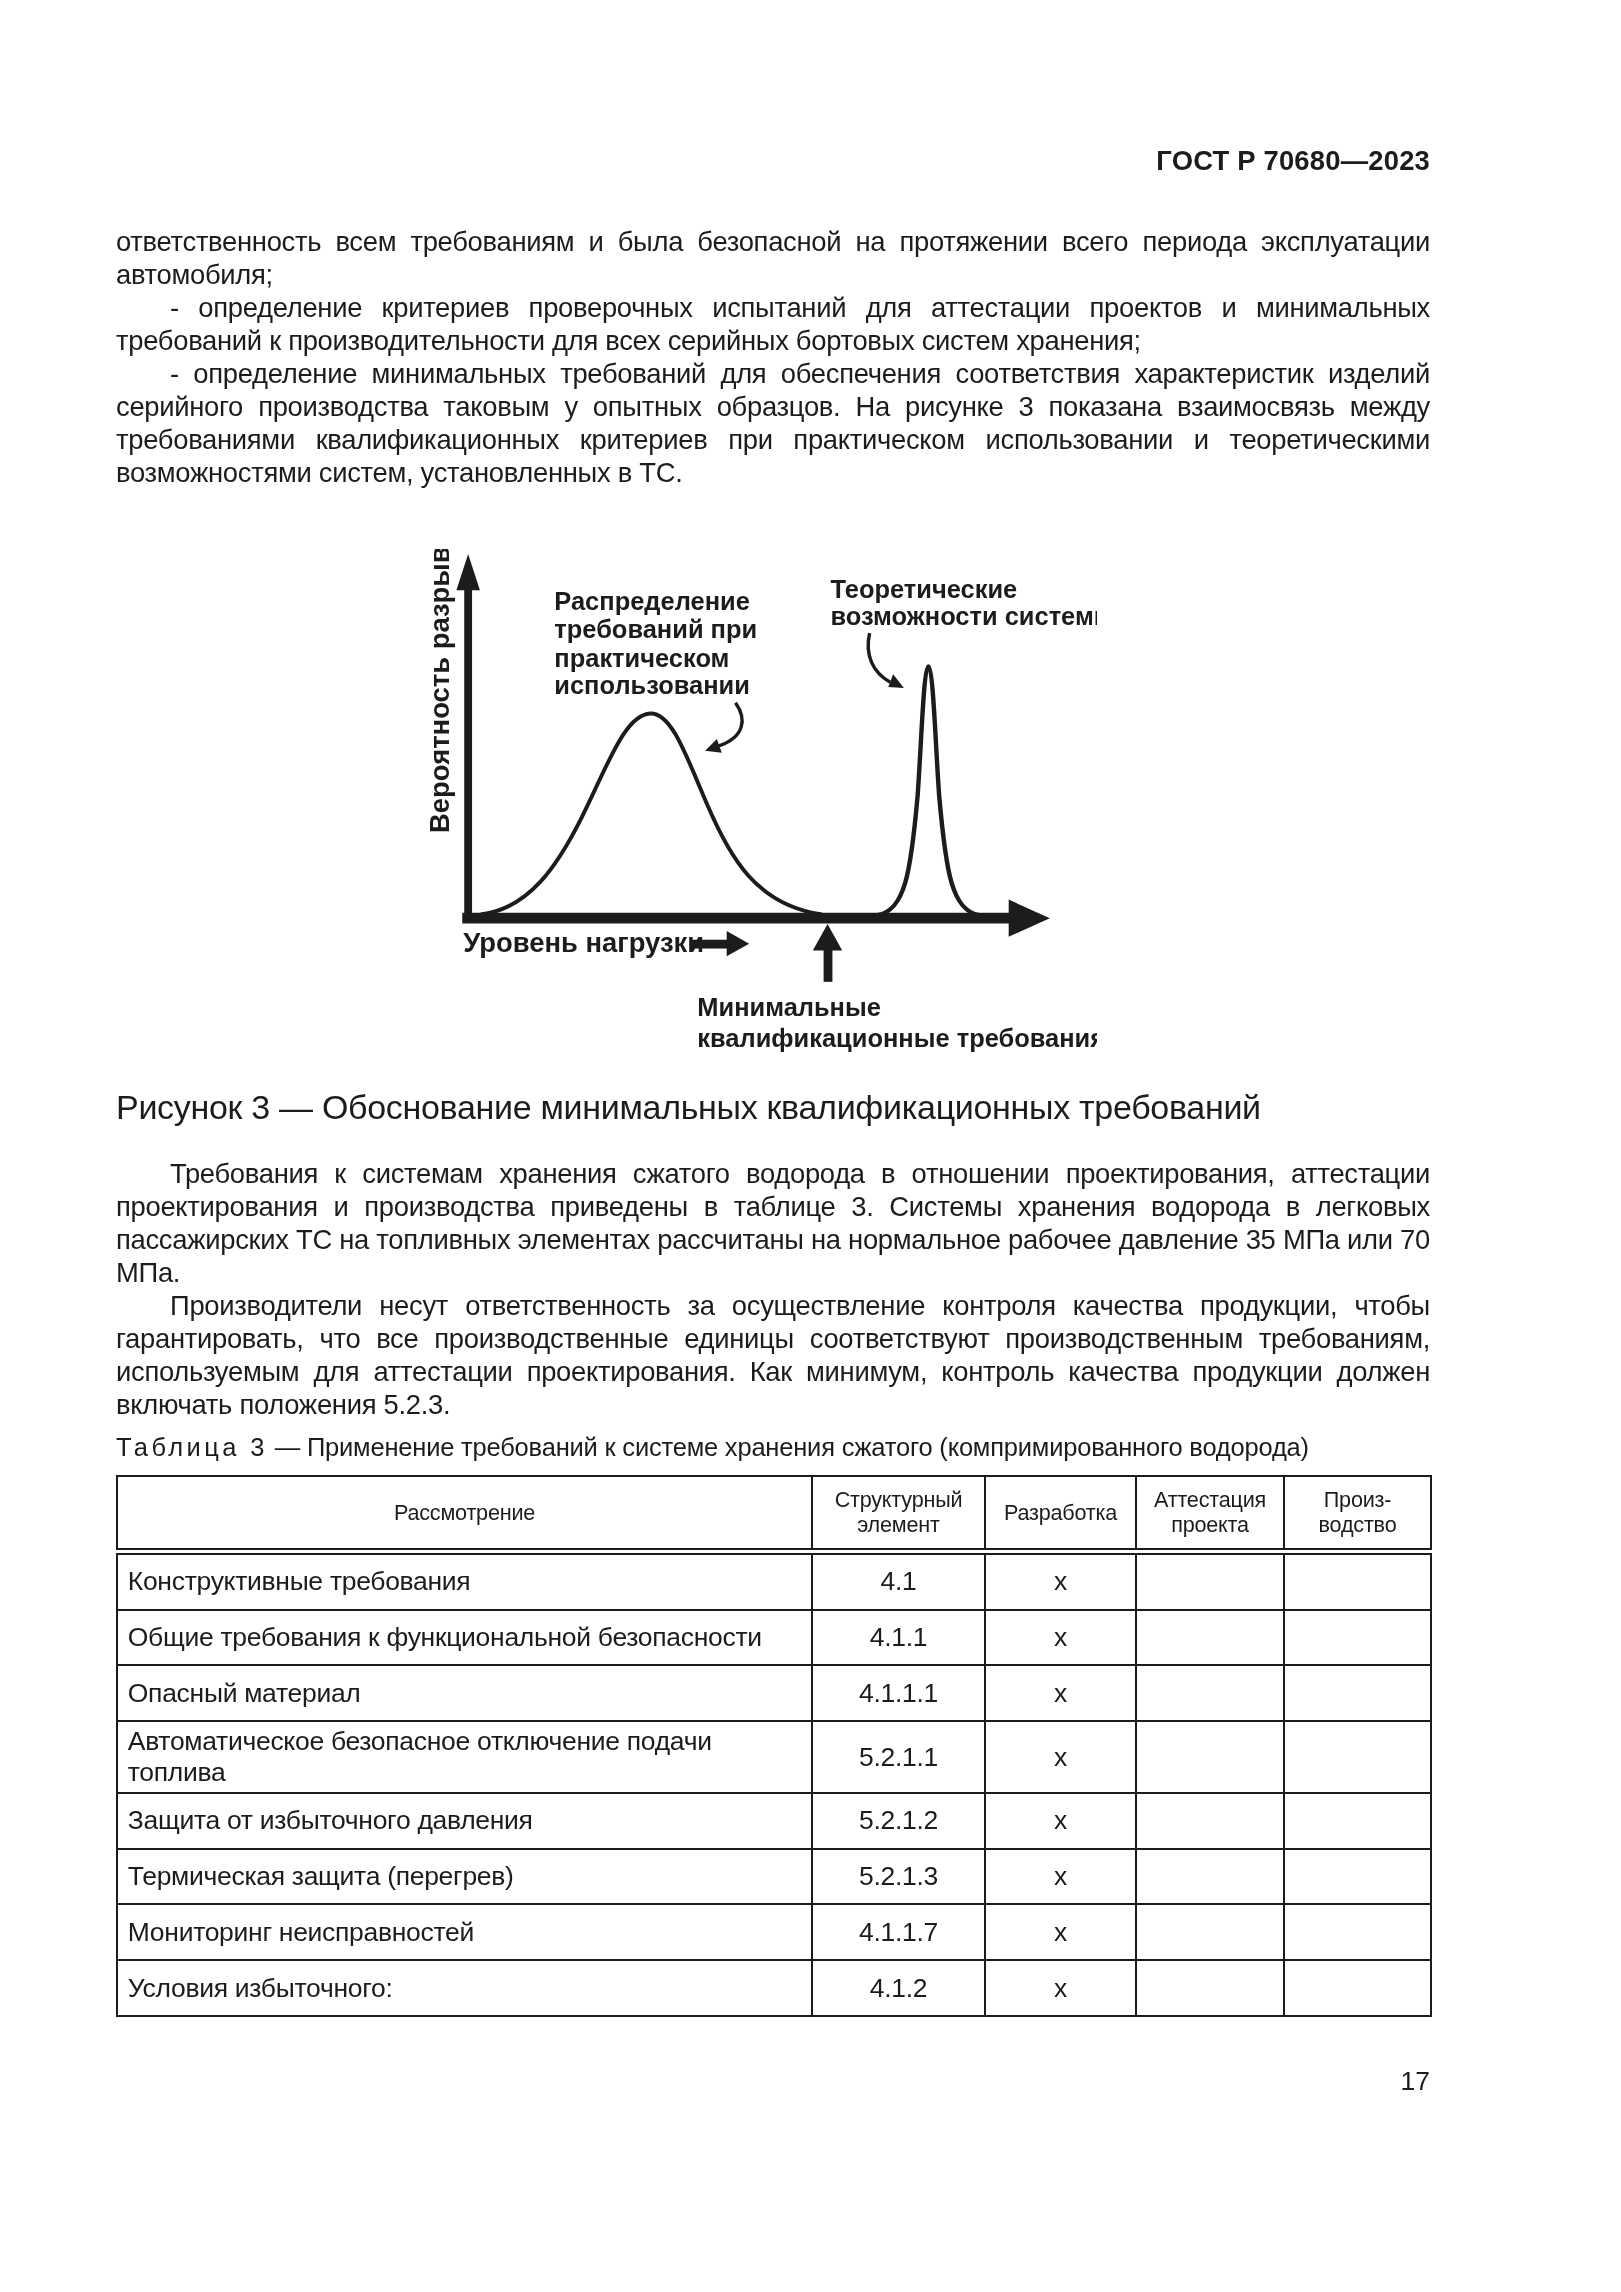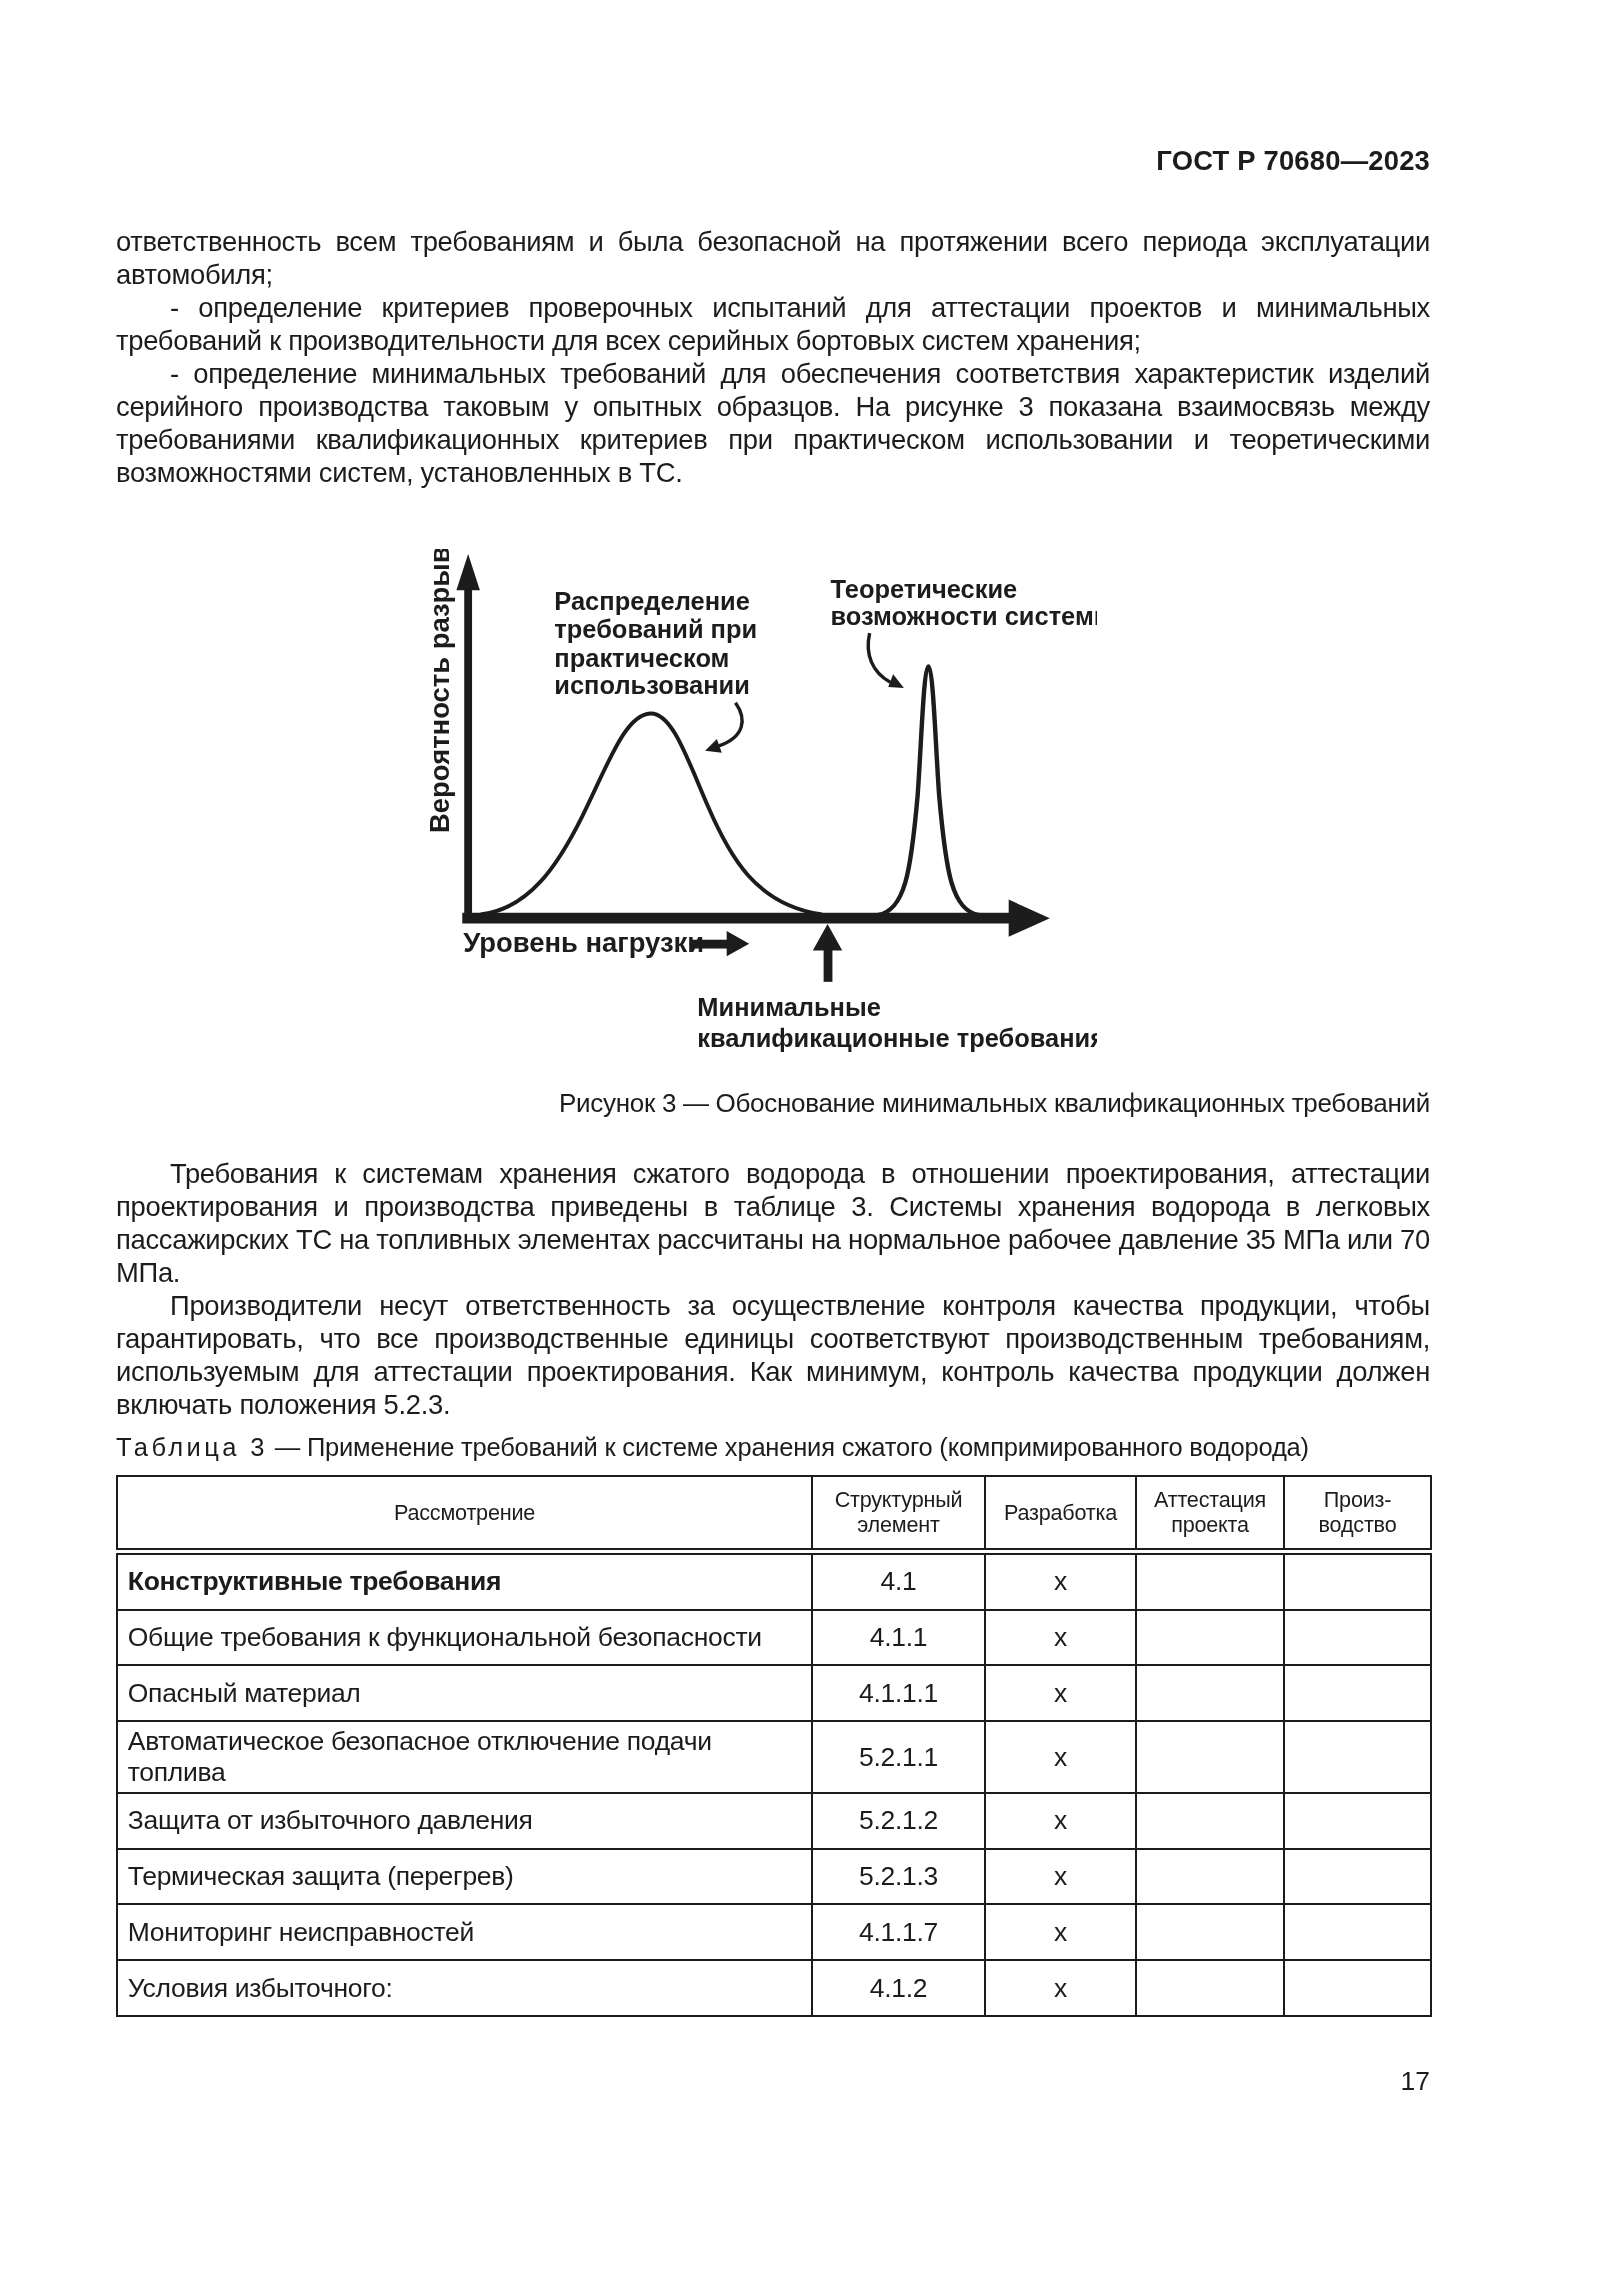--- a/index.html
+++ b/index.html
@@ -23,21 +23,21 @@
     text-align:justify;letter-spacing:-0.3px;
     text-indent:54px;
   }
   .para.no-indent{text-indent:0;}
   .figure-wrap{position:absolute;left:372px;top:549px;width:725px;height:519px;}
   .figure-wrap svg{display:block;}
   .fig-label{font-family:"Liberation Sans",sans-serif;font-weight:700;font-size:26px;fill:#1c1c1c;}
   .fig-axis-label{font-family:"Liberation Sans",sans-serif;font-weight:700;font-size:28px;fill:#1c1c1c;}
   .figure-caption{
     position:absolute;left:116px;top:1088px;width:1314px;
-    text-align:right;font-size:26px;letter-spacing:-0.3px;
+    text-align:left;font-size:34px;letter-spacing:-0.3px;
   }
   .table-label{
     position:absolute;left:116px;top:1433px;width:1314px;
     font-size:25.5px;letter-spacing:-0.2px;
   }
   .table-label .spaced{letter-spacing:3.4px;}
   table.gost{
     position:absolute;left:116px;top:1475px;
     border-collapse:collapse;table-layout:fixed;width:1314px;
     background:#fff;
@@ -52,21 +52,21 @@
     overflow:hidden;
   }
   table.gost th{
     font-weight:400;font-size:21.6px;line-height:25.5px;letter-spacing:-0.2px;
     text-align:center;height:63px;white-space:pre-line;
   }
   table.gost thead th{border-bottom:7.8px double #1c1c1c;}
   table.gost td{height:46px;}
   td.c-name{text-align:left;}
   td.c-name.ind{}
-  td.c-name.bold{font-weight:700;}
+  td.c-name.bold{font-weight:400;}
   td.c-center{text-align:center;padding-left:2px;padding-right:2px;}
   .page-number{
     position:absolute;left:116px;top:2066px;width:1314px;
     text-align:right;font-size:26.5px;
   }
 </style>
 </head>
 <body>
 
 <div class="page">

